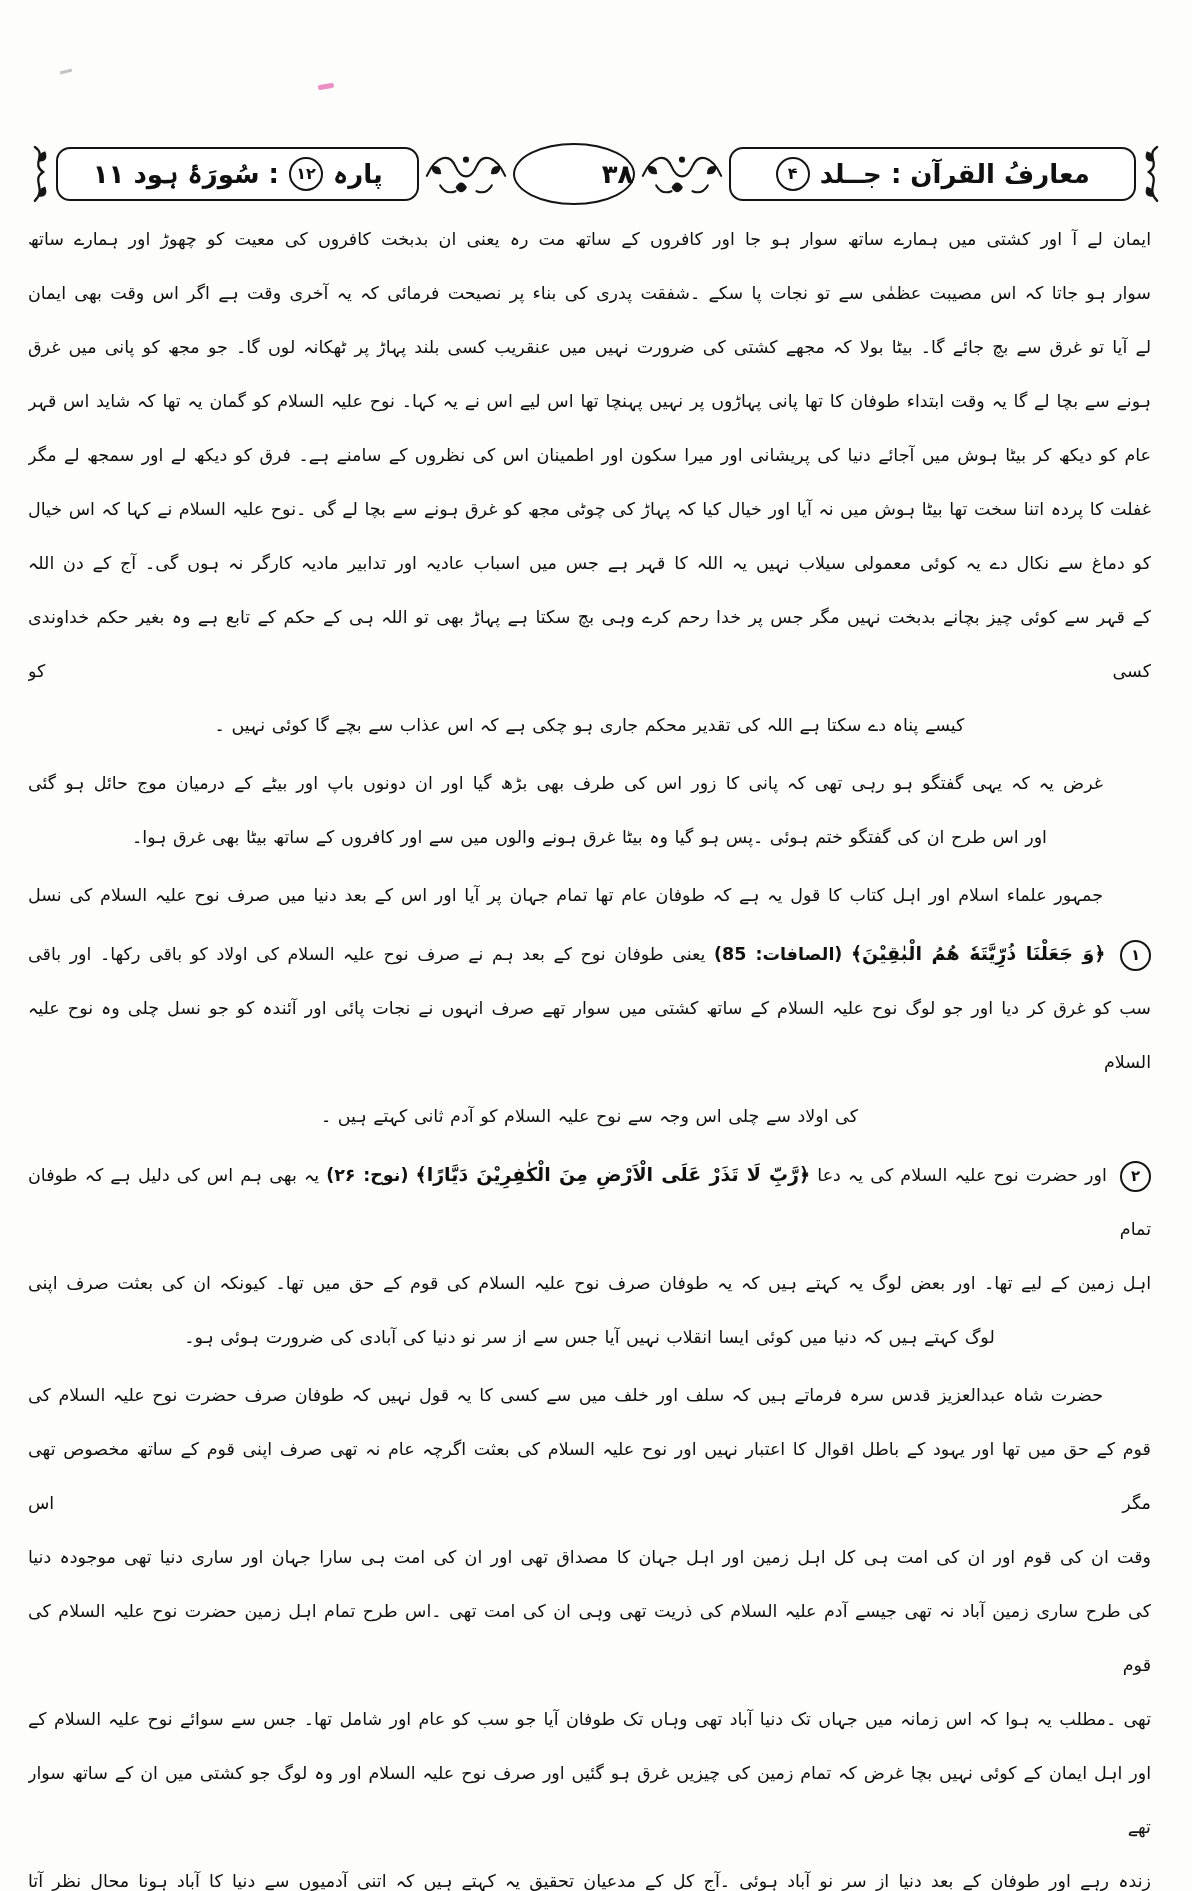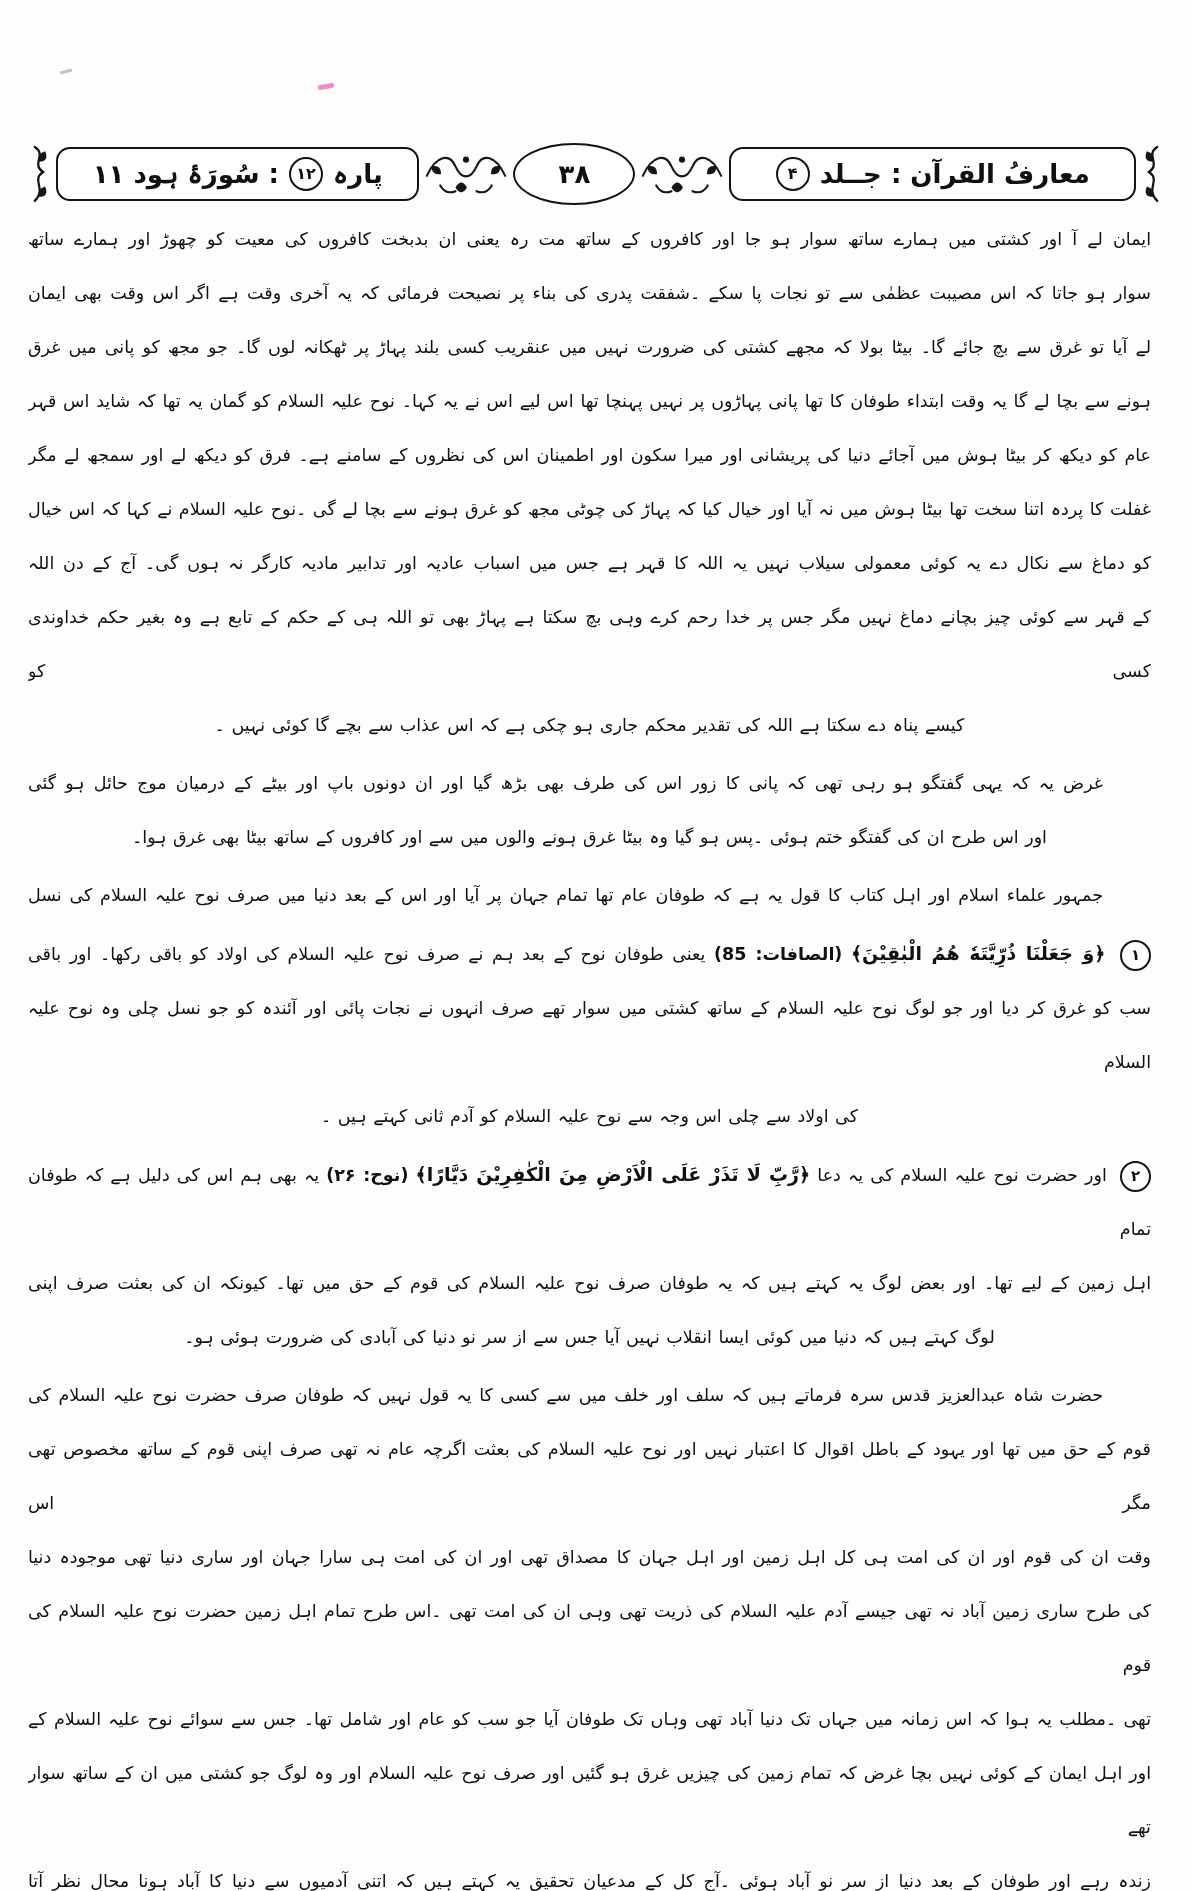--- a/index.html
+++ b/index.html
@@ -31,21 +31,21 @@
   }
   .hbox.right{flex:1.12;}
   .hbox.left{flex:1;}
   .circ{
     display:inline-flex;align-items:center;justify-content:center;
     width:30px;height:30px;border:2px solid #141414;border-radius:50%;
     font-size:16px;font-weight:700;line-height:1;
   }
   .oval{
     flex:0 0 118px;height:58px;border:2.5px solid #141414;border-radius:50%;
-    display:flex;align-items:center;justify-content:center;
+    display:flex;align-items:center;
     font-size:26px;font-weight:700;background:#fff;
   }
 
   
   .bodytext{
     position:absolute;top:212px;right:28px;left:28px;
     direction:rtl;
     font-size:17.5px;
   }
   .para{margin:0 13px 4px 0;}
@@ -132,21 +132,21 @@
   <main class="bodytext" lang="ur">
 
     <section class="para">
       <div class="ln">ایمان لے آ اور کشتی میں ہمارے ساتھ سوار ہو جا اور کافروں کے ساتھ مت رہ یعنی ان بدبخت کافروں کی معیت کو چھوڑ اور ہمارے ساتھ</div>
       <div class="ln">سوار ہو جاتا کہ اس مصیبت عظمٰی سے تو نجات پا سکے ۔شفقت پدری کی بناء پر نصیحت فرمائی کہ یہ آخری وقت ہے اگر اس وقت بھی ایمان</div>
       <div class="ln">لے آیا تو غرق سے بچ جائے گا۔ بیٹا بولا کہ مجھے کشتی کی ضرورت نہیں میں عنقریب کسی بلند پہاڑ پر ٹھکانہ لوں گا۔ جو مجھ کو پانی میں غرق</div>
       <div class="ln">ہونے سے بچا لے گا یہ وقت ابتداء طوفان کا تھا پانی پہاڑوں پر نہیں پہنچا تھا اس لیے اس نے یہ کہا۔ نوح علیہ السلام کو گمان یہ تھا کہ شاید اس قہر</div>
       <div class="ln">عام کو دیکھ کر بیٹا ہوش میں آجائے دنیا کی پریشانی اور میرا سکون اور اطمینان اس کی نظروں کے سامنے ہے۔ فرق کو دیکھ لے اور سمجھ لے مگر</div>
       <div class="ln">غفلت کا پردہ اتنا سخت تھا بیٹا ہوش میں نہ آیا اور خیال کیا کہ پہاڑ کی چوٹی مجھ کو غرق ہونے سے بچا لے گی ۔نوح علیہ السلام نے کہا کہ اس خیال</div>
       <div class="ln">کو دماغ سے نکال دے یہ کوئی معمولی سیلاب نہیں یہ اللہ کا قہر ہے جس میں اسباب عادیہ اور تدابیر مادیہ کارگر نہ ہوں گی۔ آج کے دن اللہ</div>
-      <div class="ln">کے قہر سے کوئی چیز بچانے دماغ نہیں مگر جس پر خدا رحم کرے وہی بچ سکتا ہے پہاڑ بھی تو اللہ ہی کے حکم کے تابع ہے وہ بغیر حکم خداوندی کسی کو</div>
+      <div class="ln">کے قہر سے کوئی چیز بچانے بدبخت نہیں مگر جس پر خدا رحم کرے وہی بچ سکتا ہے پہاڑ بھی تو اللہ ہی کے حکم کے تابع ہے وہ بغیر حکم خداوندی کسی کو</div>
       <div class="ln last">کیسے پناہ دے سکتا ہے اللہ کی تقدیر محکم جاری ہو چکی ہے کہ اس عذاب سے بچے گا کوئی نہیں ۔</div>
     </section>
 
     <section class="para">
       <div class="ln indent">غرض یہ کہ یہی گفتگو ہو رہی تھی کہ پانی کا زور اس کی طرف بھی بڑھ گیا اور ان دونوں باپ اور بیٹے کے درمیان موج حائل ہو گئی</div>
       <div class="ln last">اور اس طرح ان کی گفتگو ختم ہوئی ۔پس ہو گیا وہ بیٹا غرق ہونے والوں میں سے اور کافروں کے ساتھ بیٹا بھی غرق ہوا۔</div>
     </section>
 
     <section class="para">
       <div class="ln indent">جمہور علماء اسلام اور اہل کتاب کا قول یہ ہے کہ طوفان عام تھا تمام جہان پر آیا اور اس کے بعد دنیا میں صرف نوح علیہ السلام کی نسل</div>

